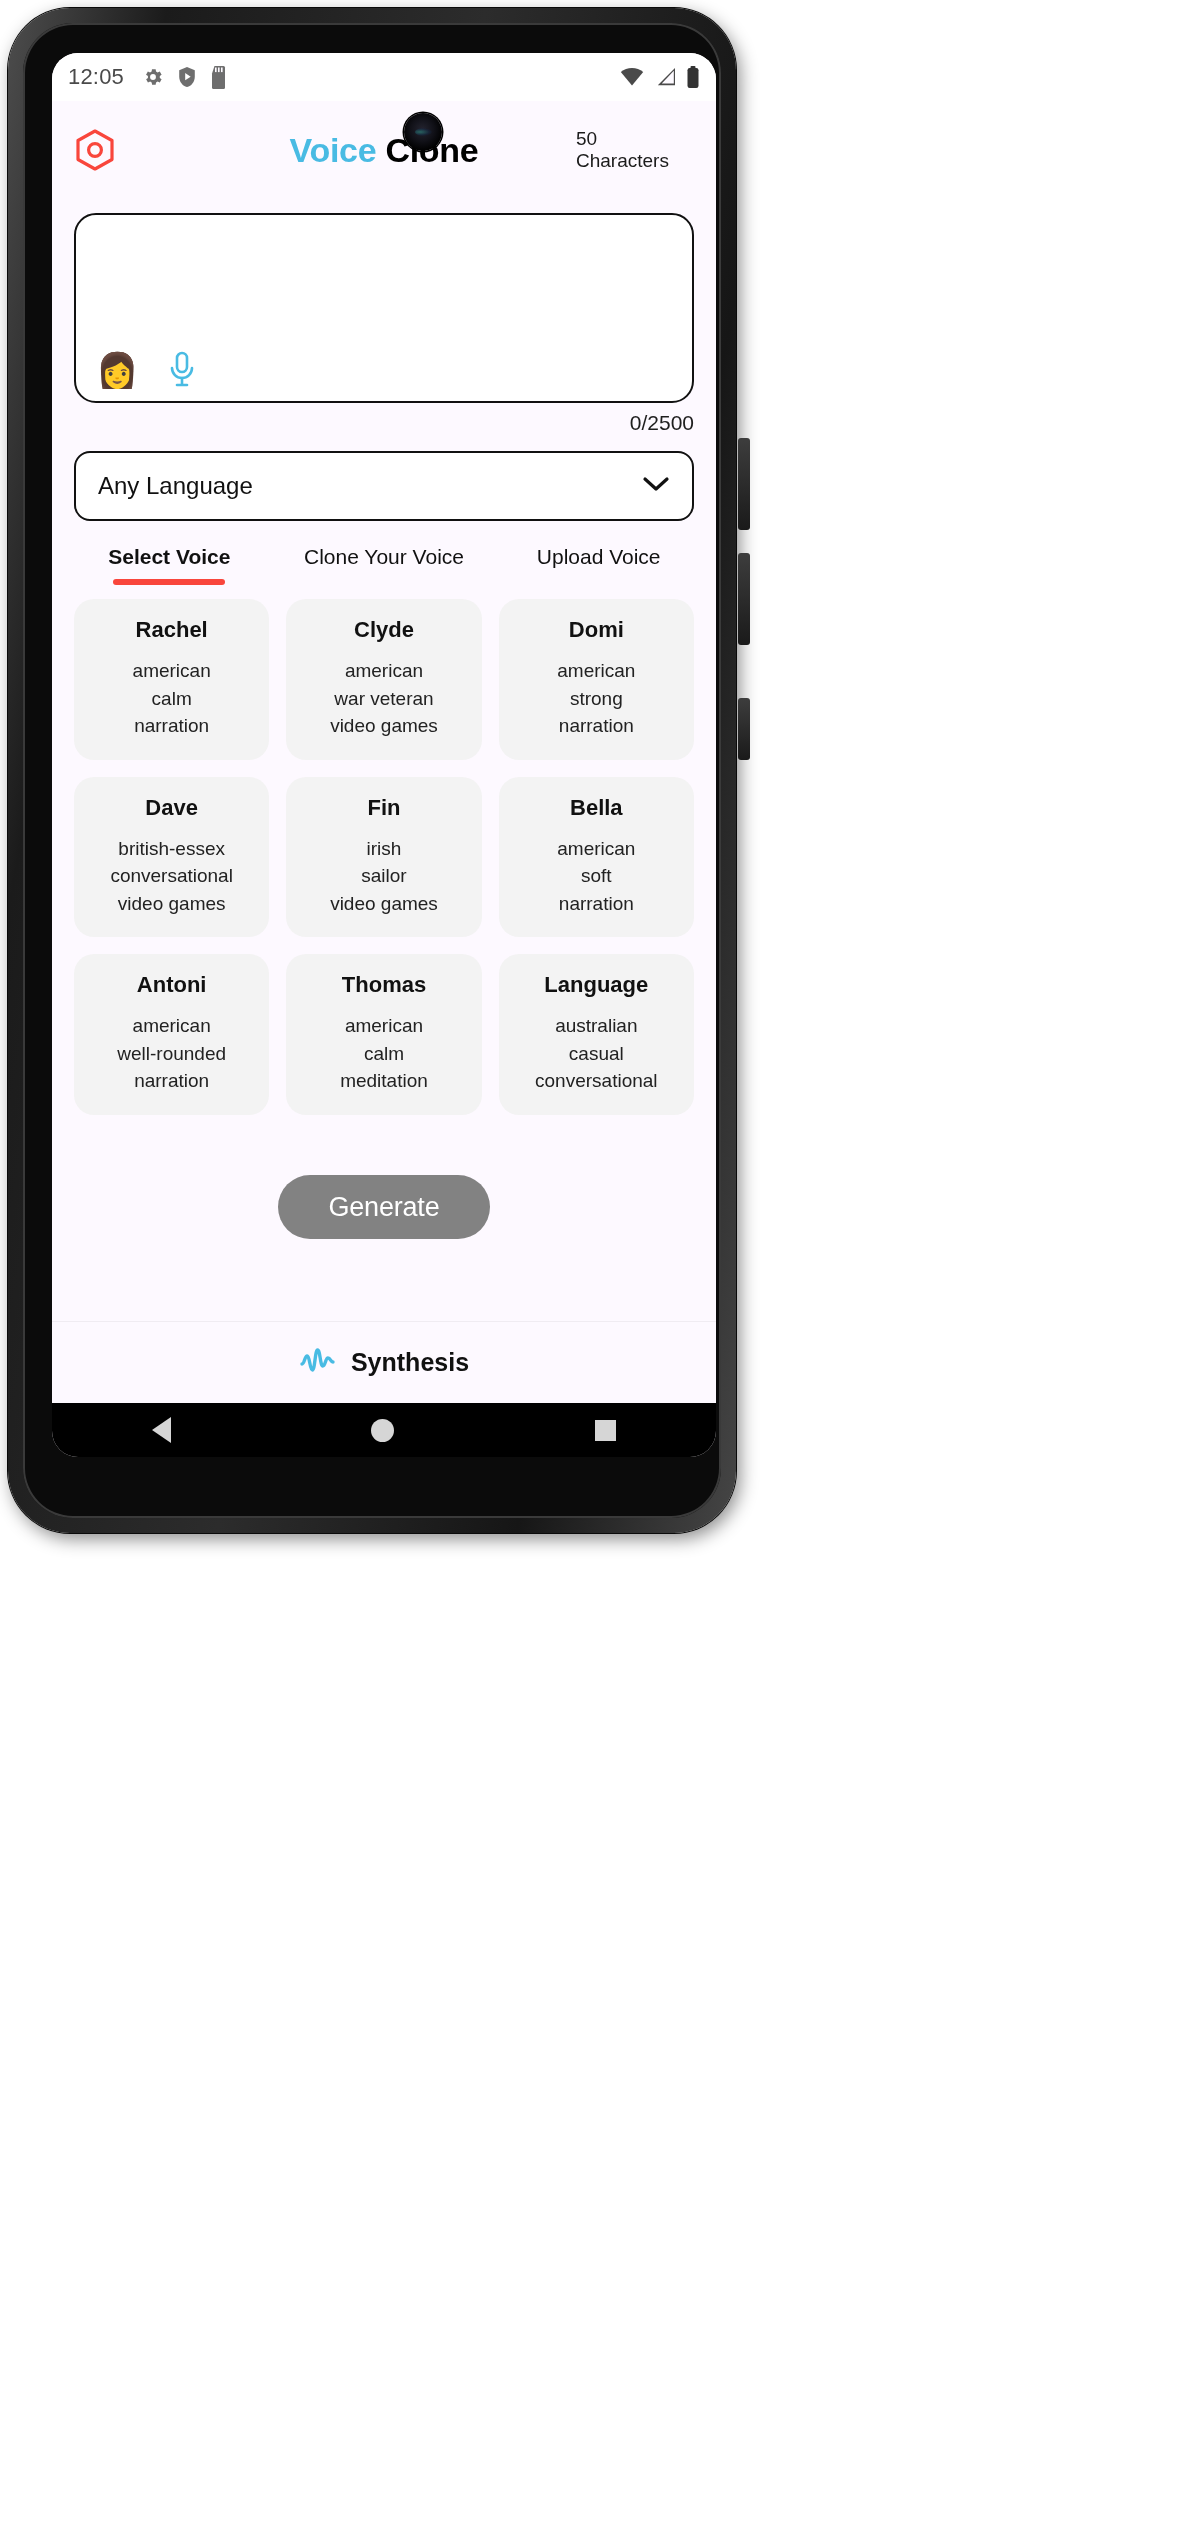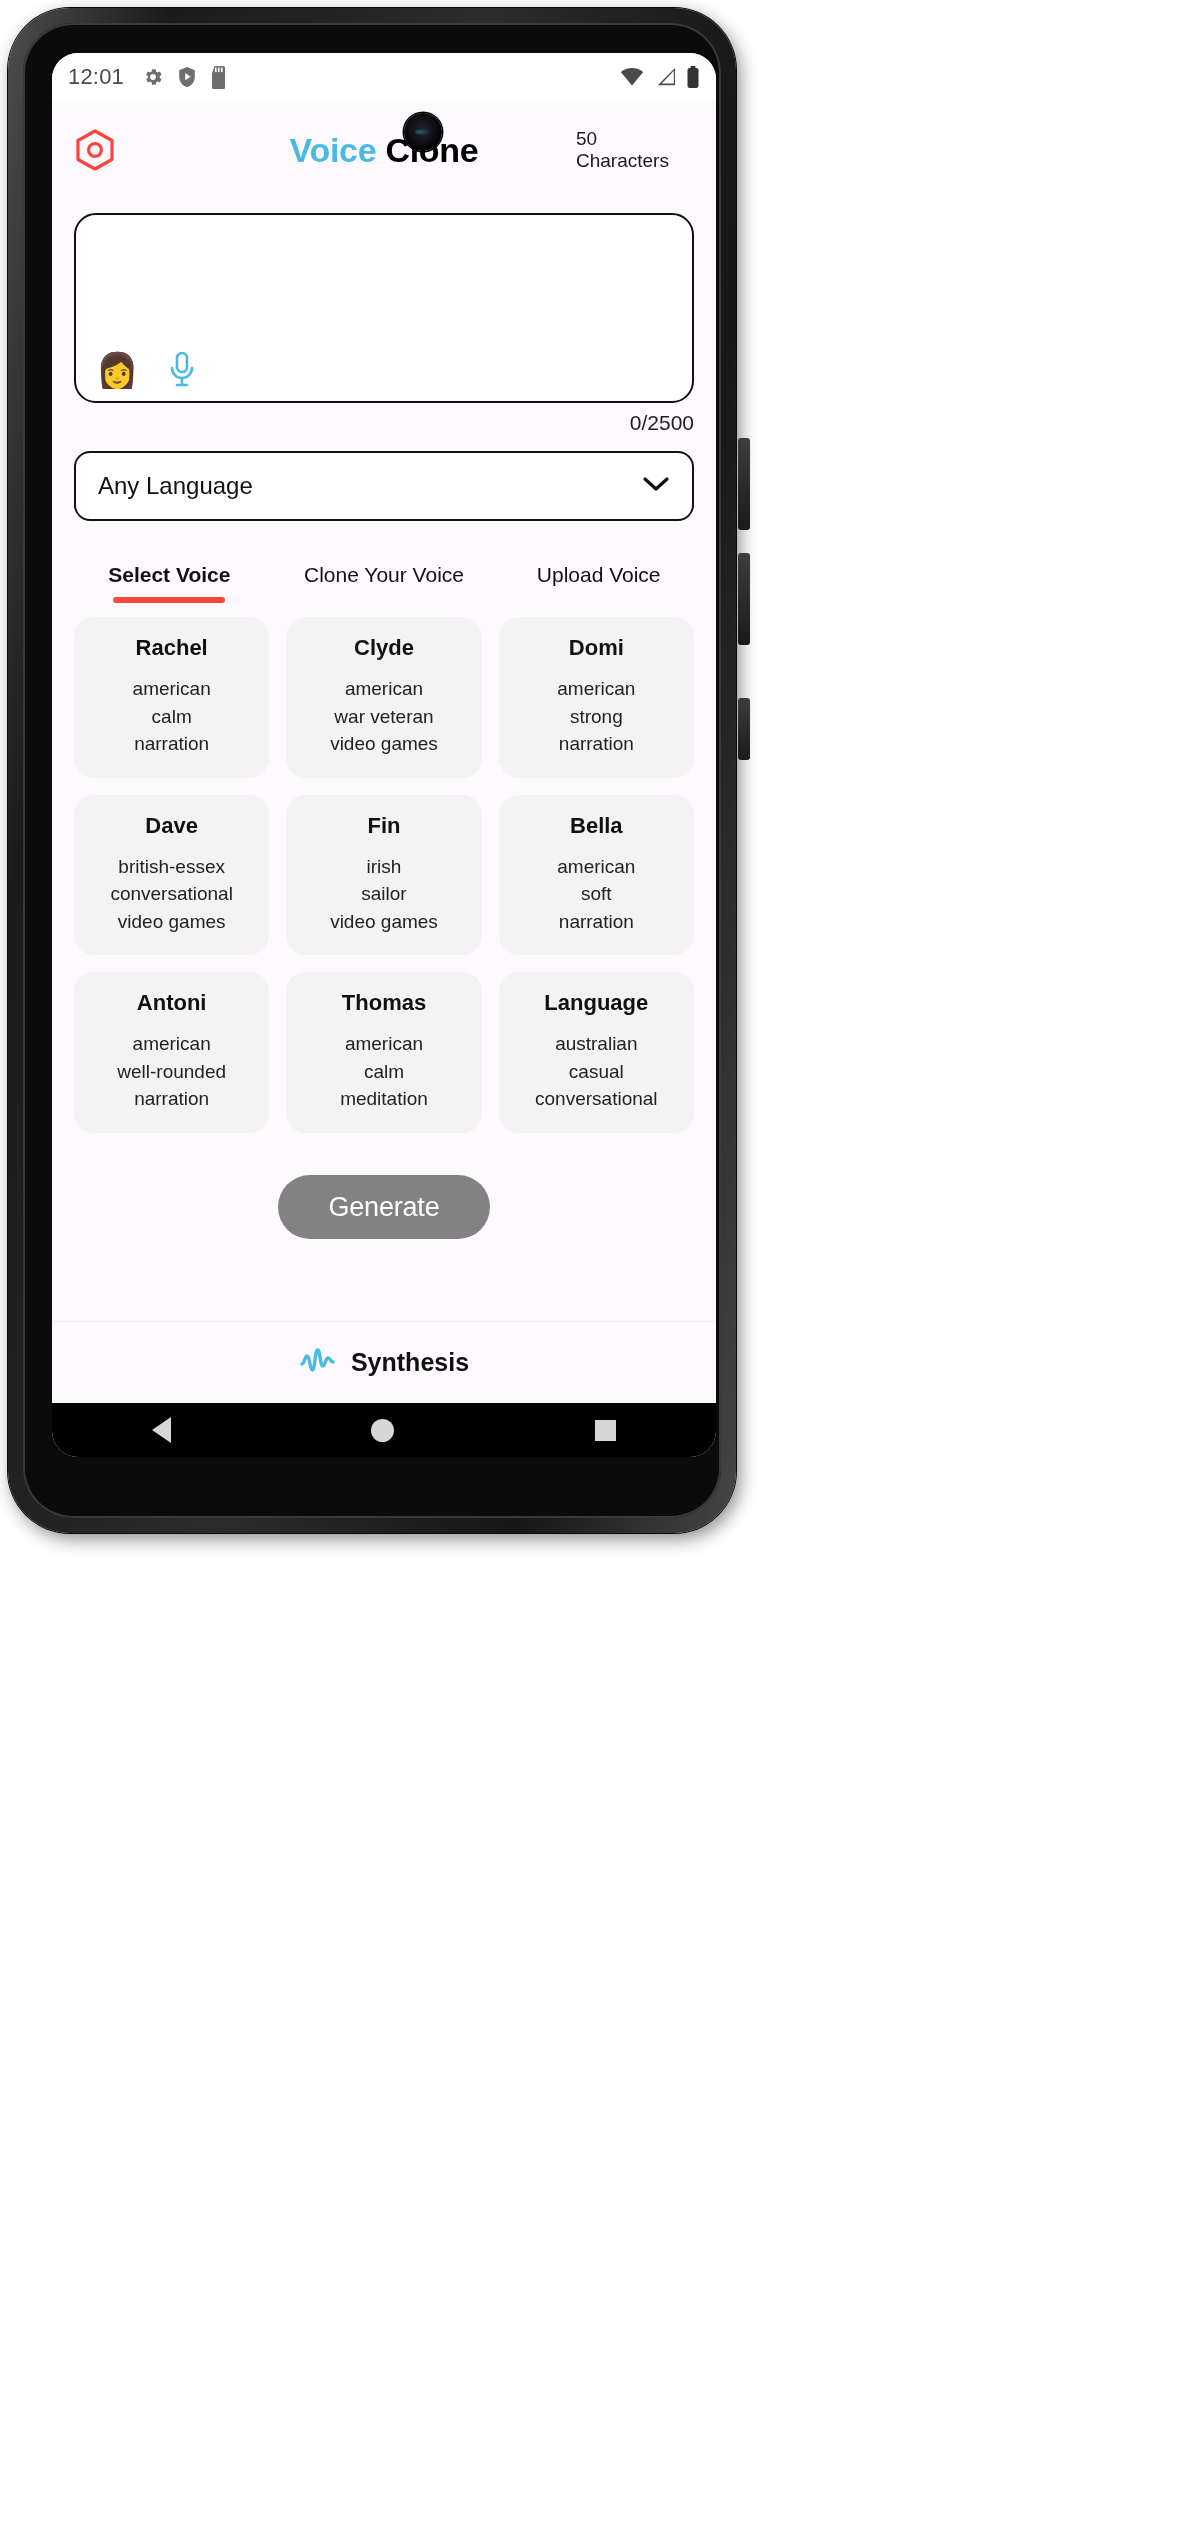--- a/index.html
+++ b/index.html
@@ -93,21 +93,21 @@
 
   .select-wrap{ padding:16px 22px 0 22px; }
   .select-box{
     width:100%; height:70px; border:2px solid #111; border-radius:16px; background:#fff;
     display:flex; align-items:center; padding:0 22px; position:relative;
   }
   .select-val{ font-size:24px; color:#111; }
   .chev{ margin-left:auto; }
 
   
-  .tabs{ display:flex; padding:42px 10px 0 10px; }
+  .tabs{ display:flex; padding:24px 10px 0 10px; }
   .tab{ flex:1; text-align:center; position:relative; padding-bottom:16px; }
   .tab-label{ font-size:21px; color:#111; }
   .tab.active .tab-label{ font-weight:bold; }
   .tab .ul{
     position:absolute; left:50%; transform:translateX(-50%); bottom:0;
     width:112px; height:6px; border-radius:4px; background:#f9463c; display:none;
   }
   .tab.active .ul{ display:block; }
 
   
@@ -151,21 +151,21 @@
 <body>
 
 <div id="stage">
 
   <div class="phone-outer">
     <div class="phone-mid">
 
       <div class="screen">
 
         <div class="statusbar">
-          <div class="sb-time">12:01</div>
+          <div class="sb-time">12:05</div>
           <div class="sb-left-icons">
             <span class="sb-icon">
               <svg width="22" height="22" viewBox="0 0 24 24" fill="#6e6e6e">
                 <path d="M19.4 13a7.6 7.6 0 0 0 0-2l2-1.5-2-3.4-2.4 1a7.5 7.5 0 0 0-1.7-1l-.4-2.6H10.9l-.4 2.6a7.5 7.5 0 0 0-1.7 1l-2.4-1-2 3.4L6.5 11a7.6 7.6 0 0 0 0 2l-2 1.5 2 3.4 2.4-1c.5.4 1.1.8 1.7 1l.4 2.6h3.9l.4-2.6c.6-.2 1.2-.6 1.7-1l2.4 1 2-3.4-2-1.5zM12 15.2A3.2 3.2 0 1 1 12 8.8a3.2 3.2 0 0 1 0 6.4z"></path>
               </svg>
             </span>
             <span class="sb-icon">
               <svg width="20" height="22" viewBox="0 0 20 24" fill="#6e6e6e">
                 <path d="M10 1 1.5 4.5v7.1C1.5 17 5.1 21.6 10 23c4.9-1.4 8.5-6 8.5-11.4V4.5L10 1z"></path>
                 <path d="M8 7.6l6 4-6 4z" fill="#fff"></path>

